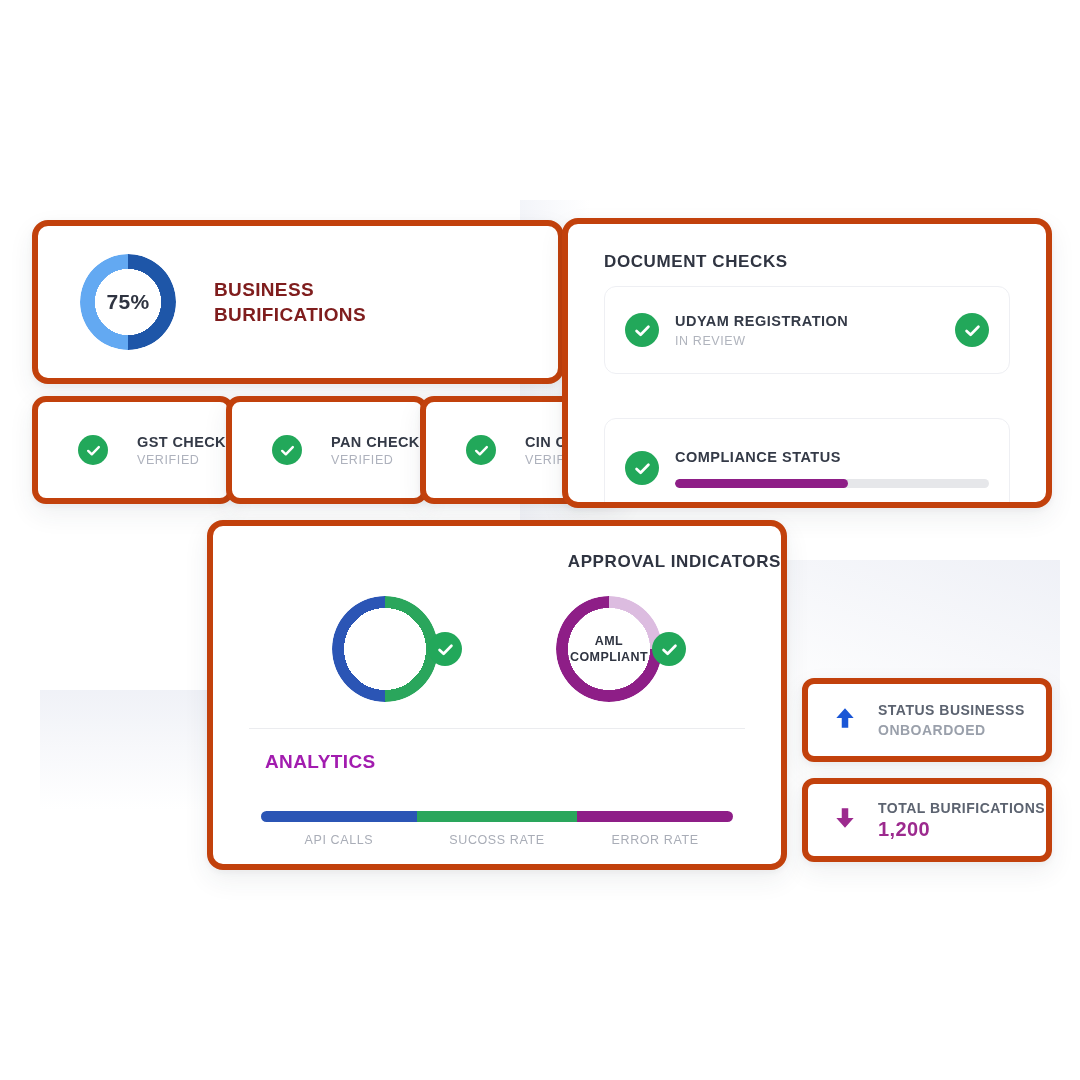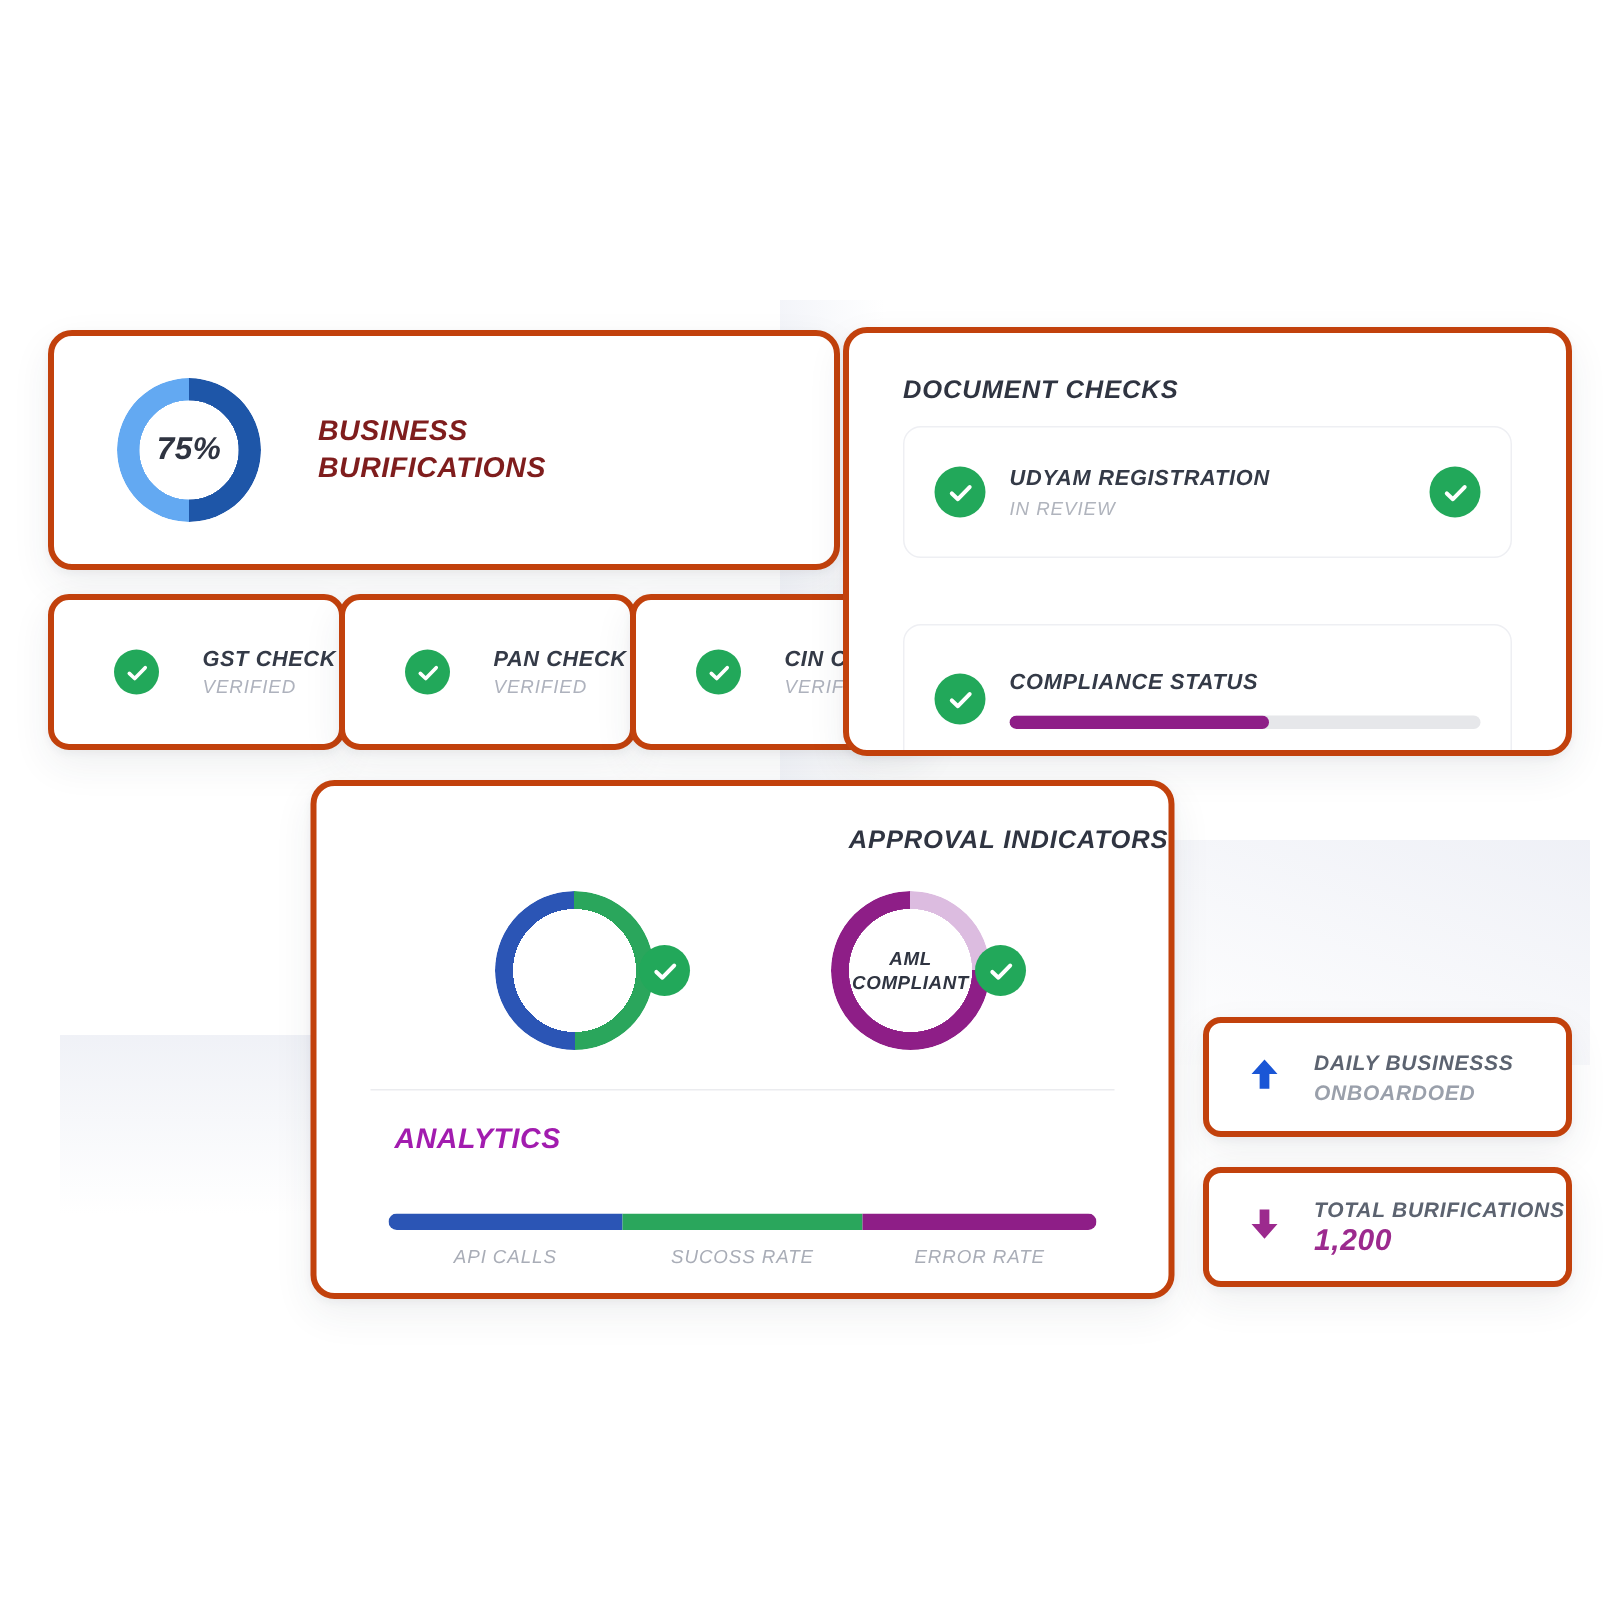--- a/index.html
+++ b/index.html
@@ -17,23 +17,22 @@
   .s1{left:40px;top:690px;width:300px;height:120px;
       background:linear-gradient(180deg,rgba(238,240,246,.9),rgba(255,255,255,0));}
   .s2{left:760px;top:560px;width:300px;height:150px;
       background:linear-gradient(200deg,rgba(236,238,245,.85),rgba(255,255,255,0));}
   .s3{left:520px;top:200px;width:70px;height:330px;
       background:linear-gradient(90deg,rgba(240,242,248,.8),rgba(255,255,255,0));}
 
   
   .card{
     position:absolute;background:#ffffff;
-    border:4px solid #c2410c;border-radius:14px;
+    border:6px solid #c2410c;border-radius:14px;
     box-shadow:0 10px 26px rgba(42,48,66,.075), 0 2px 6px rgba(42,48,66,.05);
-    font-style:italic;
   }
 
   
   #card-business{left:32px;top:220px;width:520px;height:152px;border-radius:16px;}
   .biz-inner{display:flex;align-items:center;height:100%;padding-left:42px;box-sizing:border-box;}
   .donut{position:relative;width:96px;height:96px;flex:0 0 auto;}
   .donut .ring{width:96px;height:96px;border-radius:50%;}
   .donut .hole{
     position:absolute;left:50%;top:50%;transform:translate(-50%,-50%);
     width:66px;height:66px;border-radius:50%;background:#fff;
@@ -255,21 +254,21 @@
         <div class="an-lab" style="flex: 33 0 0px;">ERROR RATE</div>
       </div>
   </div>
 
   <div class="card stat" id="stat-daily">
     <div class="stat-inner">
       <span id="icon-up"><svg width="26" height="30" viewBox="0 0 24 24">
             <path d="M12 3 L20 12 L15 12 L15 21 L9 21 L9 12 L4 12 Z" fill="#1a56d6"></path>
           </svg></span>
       <div class="stat-txt">
-        <div class="stat-l1">DAILY BUSINESSS</div>
+        <div class="stat-l1">STATUS BUSINESSS</div>
         <div class="stat-l2">ONBOARDOED</div>
       </div>
     </div>
   </div>
 
   <div class="card stat" id="stat-total">
     <div class="stat-inner">
       <span id="icon-down"><svg width="26" height="30" viewBox="0 0 24 24">
             <path transform="rotate(180 12 12)" d="M12 3 L20 12 L15 12 L15 21 L9 21 L9 12 L4 12 Z" fill="#9c2a8e"></path>
           </svg></span>

